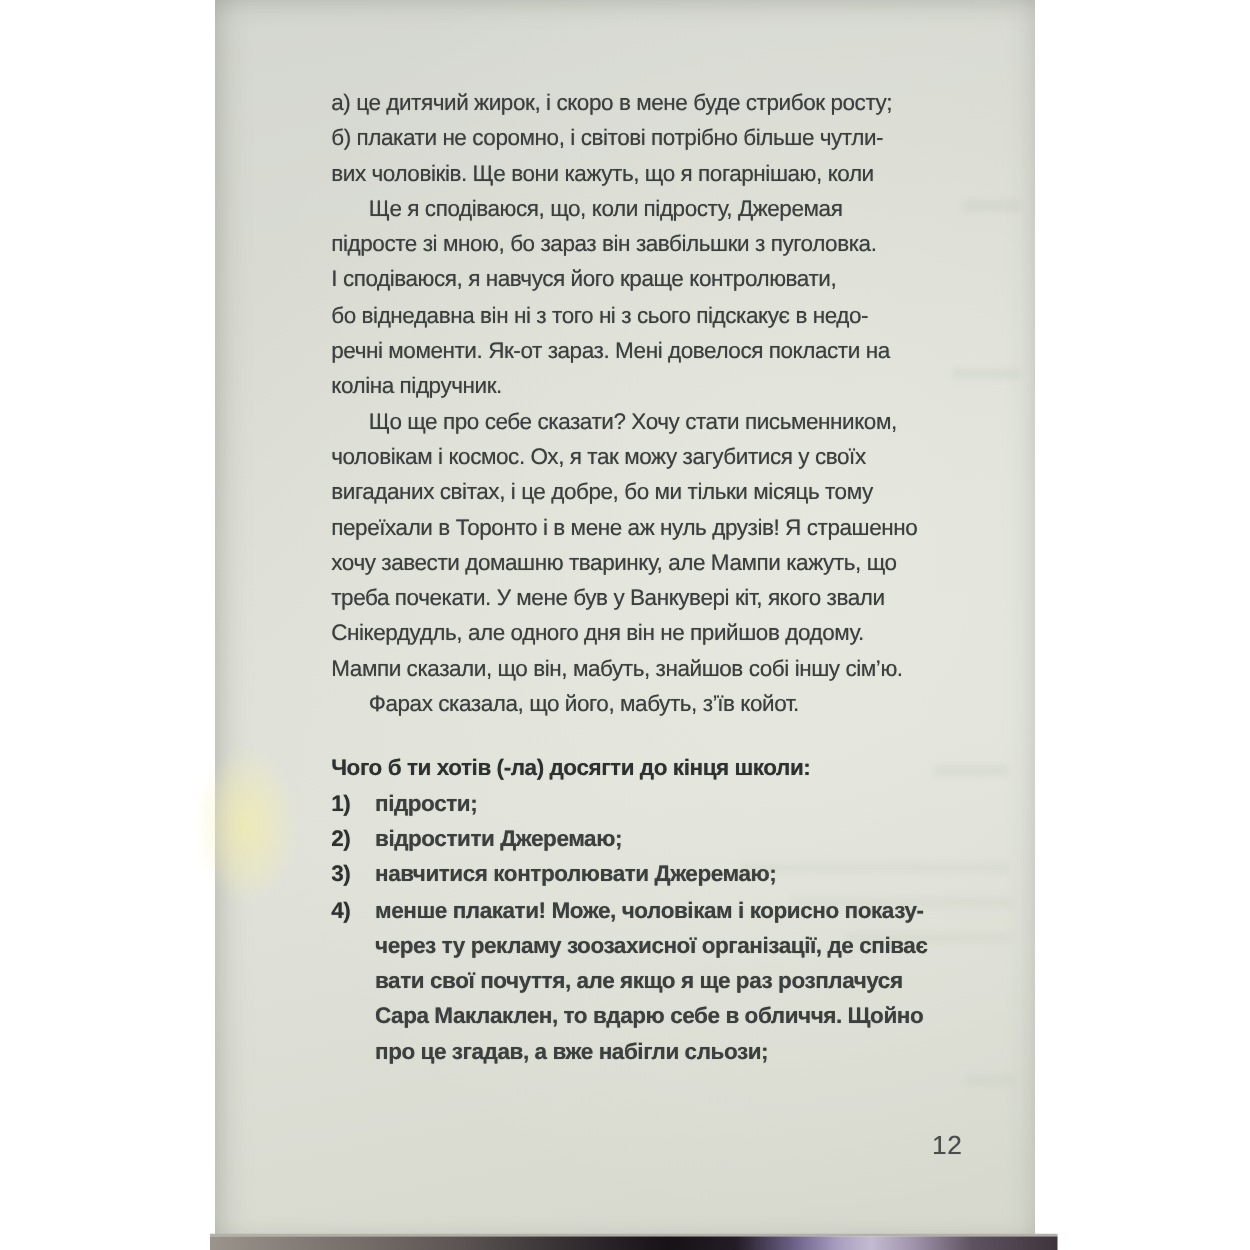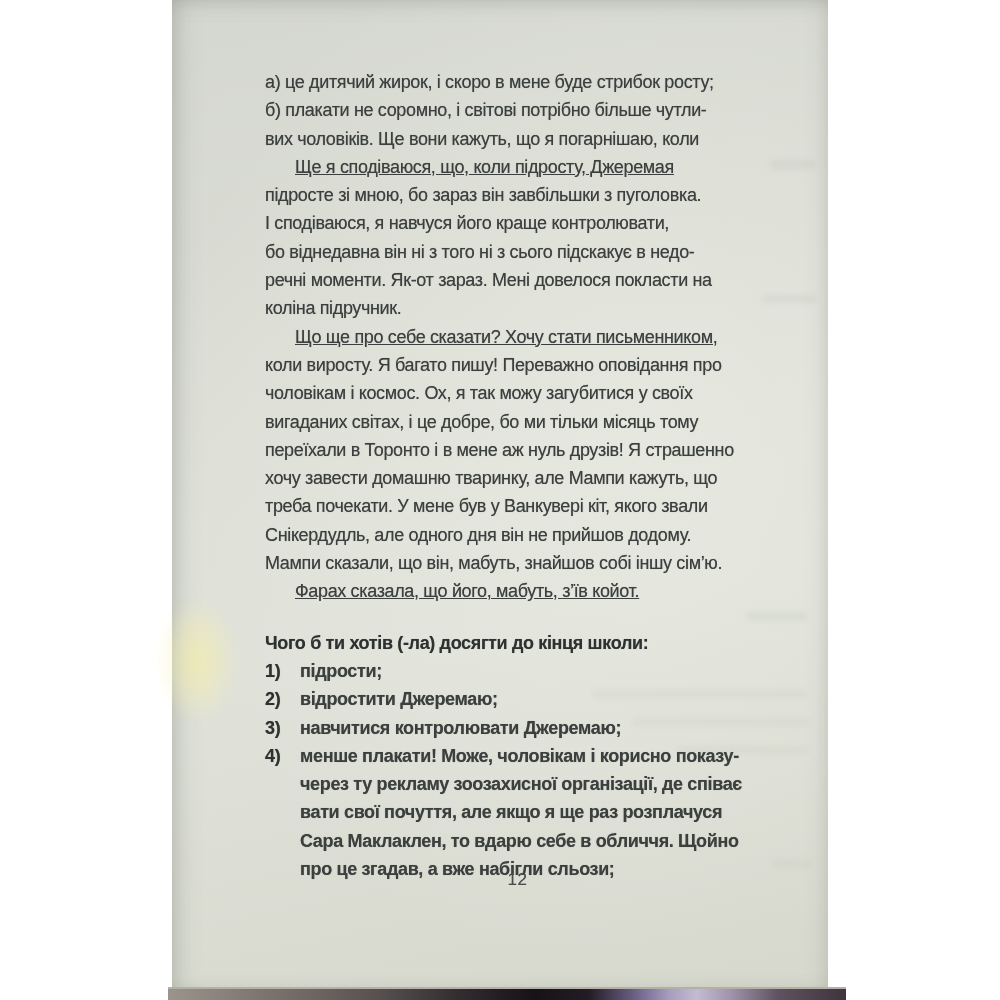--- a/index.html
+++ b/index.html
@@ -80,21 +80,20 @@
     font-size: 18px;
     line-height: 28.3px;
     letter-spacing: -0.35px;
     text-shadow: 0 0 0.7px rgba(70,74,72,0.65);
   }
   .line {
     white-space: nowrap;
   }
   .indent {
     padding-left: 30px;
-    text-decoration: underline;
   }
   .quiz {
     margin-top: 23px;
   }
   .quiz-heading {
     font-weight: bold;
     color: var(--heading, #2d3130);
     white-space: nowrap;
   }
   .quiz-item {
@@ -107,24 +106,24 @@
     width: 35px;
     flex: 0 0 35px;
   }
   .item-body {
     flex: 1 1 auto;
     font-weight: bold;
   }
   .page-number {
     position: absolute;
     left: 93px;
-    top: 870px;
+    top: 905px;
     width: 505px;
-    text-align: center;
-    font-size: 17px;
+    text-align: right;
+    font-size: 21px;
     letter-spacing: 0.5px;
     color: var(--page_number, #4a4d4b);
     text-shadow: 0 0 0.6px rgba(74,77,75,0.6);
   }
 </style>
 </head>
 <body>
 
 <div class="photo">
 
@@ -142,21 +141,20 @@
         <div class="line indent">Ще я сподіваюся, що, коли підросту, Джеремая</div>
         <div class="line">підросте зі мною, бо зараз він завбільшки з пуголовка.</div>
         <div class="line">І сподіваюся, я навчуся його краще контролювати,</div>
         <div class="line">бо віднедавна він ні з того ні з сього підскакує в недо-</div>
         <div class="line">речні моменти. Як-от зараз. Мені довелося покласти на</div>
         <div class="line">коліна підручник.</div>
       </div>
 
       <div>
         <div class="line indent">Що ще про себе сказати? Хочу стати письменником,</div>
-        <div class="line">коли виросту. Я багато пишу! Переважно оповідання про</div>
         <div class="line">чоловікам і космос. Ох, я так можу загубитися у своїх</div>
         <div class="line">вигаданих світах, і це добре, бо ми тільки місяць тому</div>
         <div class="line">переїхали в Торонто і в мене аж нуль друзів! Я страшенно</div>
         <div class="line">хочу завести домашню тваринку, але Мампи кажуть, що</div>
         <div class="line">треба почекати. У мене був у Ванкувері кіт, якого звали</div>
         <div class="line">Снікердудль, але одного дня він не прийшов додому.</div>
         <div class="line">Мампи сказали, що він, мабуть, знайшов собі іншу сім’ю.</div>
       </div>
 
       <div>

